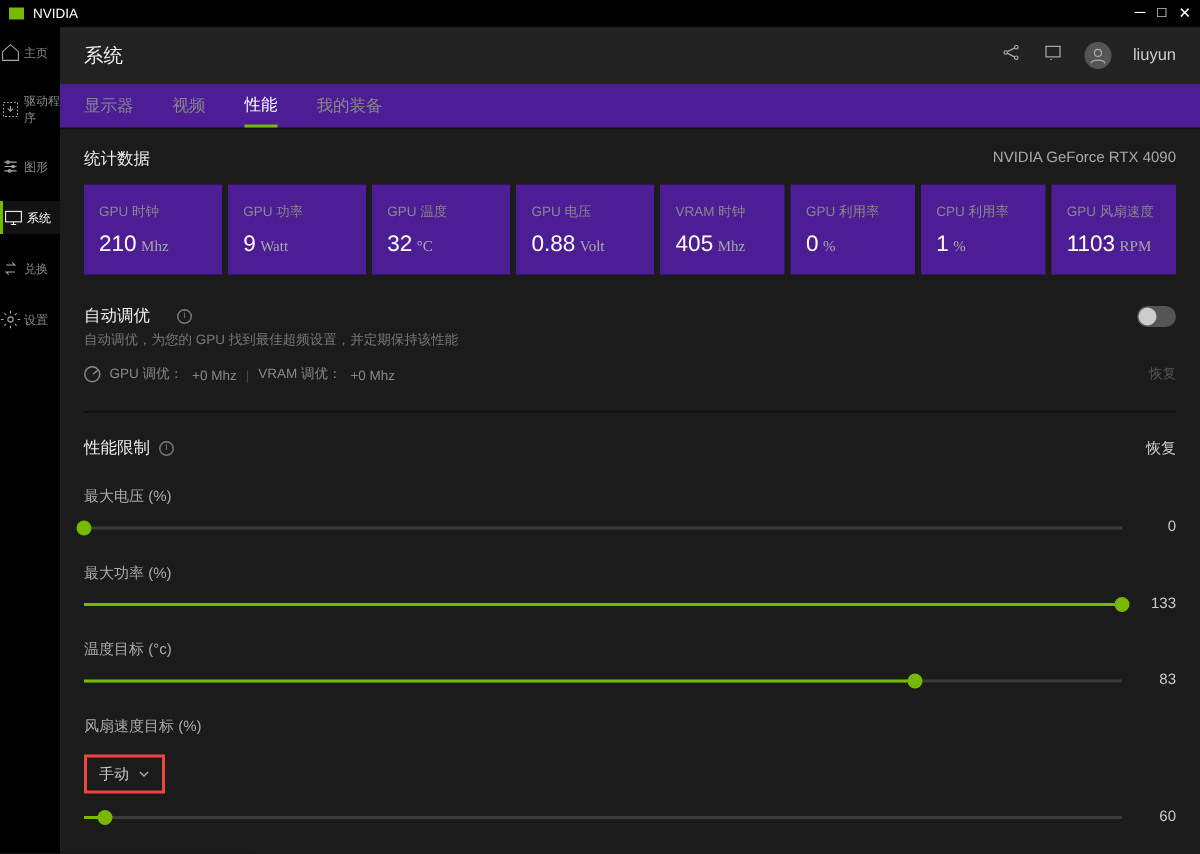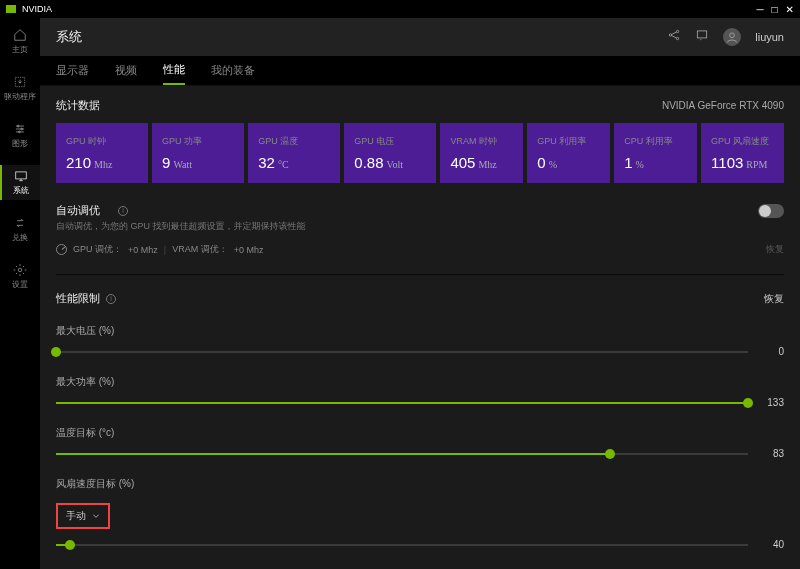--- a/index.html
+++ b/index.html
@@ -7,38 +7,38 @@
 
   
   .titlebar { height: 18px; background: #000; display: flex; align-items: center; padding: 0 6px; color: #fff; font-size: 9px; }
   .titlebar .logo { width: 10px; height: 8px; background: #76b900; margin-right: 6px; }
   .titlebar .wincontrols { margin-left: auto; display: flex; gap: 8px; font-size: 10px; }
   .titlebar .wincontrols span { cursor: pointer; }
 
   
   .shell { display: flex; height: calc(569px - 18px); }
   .sidebar { width: 40px; background: #000; display: flex; flex-direction: column; align-items: center; padding-top: 6px; gap: 12px; }
-  .side-item { display: flex; flex-direction: column; align-items: center; gap: 2px; width: 100%; padding: 4px 0; cursor: pointer; }
+  .side-item { display: flex; flex-direction: row; align-items: center; gap: 2px; width: 100%; padding: 4px 0; cursor: pointer; }
   .side-item.active { border-left: 2px solid #76b900; background: #121212; }
   .side-icon { width: 14px; height: 14px; display:flex; align-items:center; justify-content:center; }
   .side-icon svg { width: 14px; height: 14px; fill: none; stroke: #aaa; stroke-width: 1.2; }
   .side-item.active .side-icon svg { stroke: #fff; }
   .side-label { font-size: 8px; color: #888; }
   .side-item.active .side-label { color: #fff; }
 
   .main { flex: 1; display: flex; flex-direction: column; background: #1b1b1b; }
   .header { height: 38px; background: #222; display: flex; align-items: center; padding: 0 16px; }
   .header .title { font-size: 13px; color: #eee; font-weight: 500; }
   .header .right { margin-left: auto; display: flex; align-items: center; gap: 14px; }
   .header .right svg { width: 14px; height: 14px; stroke: #aaa; fill: none; stroke-width: 1.4; }
   .avatar { width: 18px; height: 18px; border-radius: 50%; background: #555; display:flex; align-items:center; justify-content:center; }
   .avatar svg { width:12px; height:12px; stroke:#999; }
   .username { font-size: 11px; color: #ccc; }
 
-  .tabs { height: 30px; background: #000000; display: flex; align-items: center; padding: 0 16px; gap: 26px; border-bottom: 1px solid #111; }
+  .tabs { height: 30px; background: #4c1d95; display: flex; align-items: center; padding: 0 16px; gap: 26px; border-bottom: 1px solid #111; }
   .tab { font-size: 11px; color: #888; padding: 6px 0; cursor: pointer; }
   .tab.active { color: #fff; border-bottom: 2px solid #76b900; }
 
   .content { flex: 1; overflow-y: auto; padding: 12px 16px; }
   .content::-webkit-scrollbar { width: 8px; }
   .content::-webkit-scrollbar-thumb { background: #3a3a3a; }
 
   .section-title { font-size: 11px; color: #eee; margin-bottom: 10px; display: flex; align-items: center; }
   .section-title .right-text { margin-left: auto; font-size: 10px; color: #aaa; }
 
@@ -288,19 +288,19 @@
           <span>手动</span>
           <svg viewBox="0 0 12 12">
               <path d="M2 4l4 4 4-4"></path>
             </svg>
         </div>
         <div class="slider-row">
           <div class="slider-track">
             <div class="slider-fill" style="width:2%"></div>
             <div class="slider-thumb" style="left:2%"></div>
           </div>
-          <div class="slider-val">40</div>
+          <div class="slider-val">60</div>
         </div>
       </div>
 
     </div>
   </div>
 </div>
 
 </body></html>

